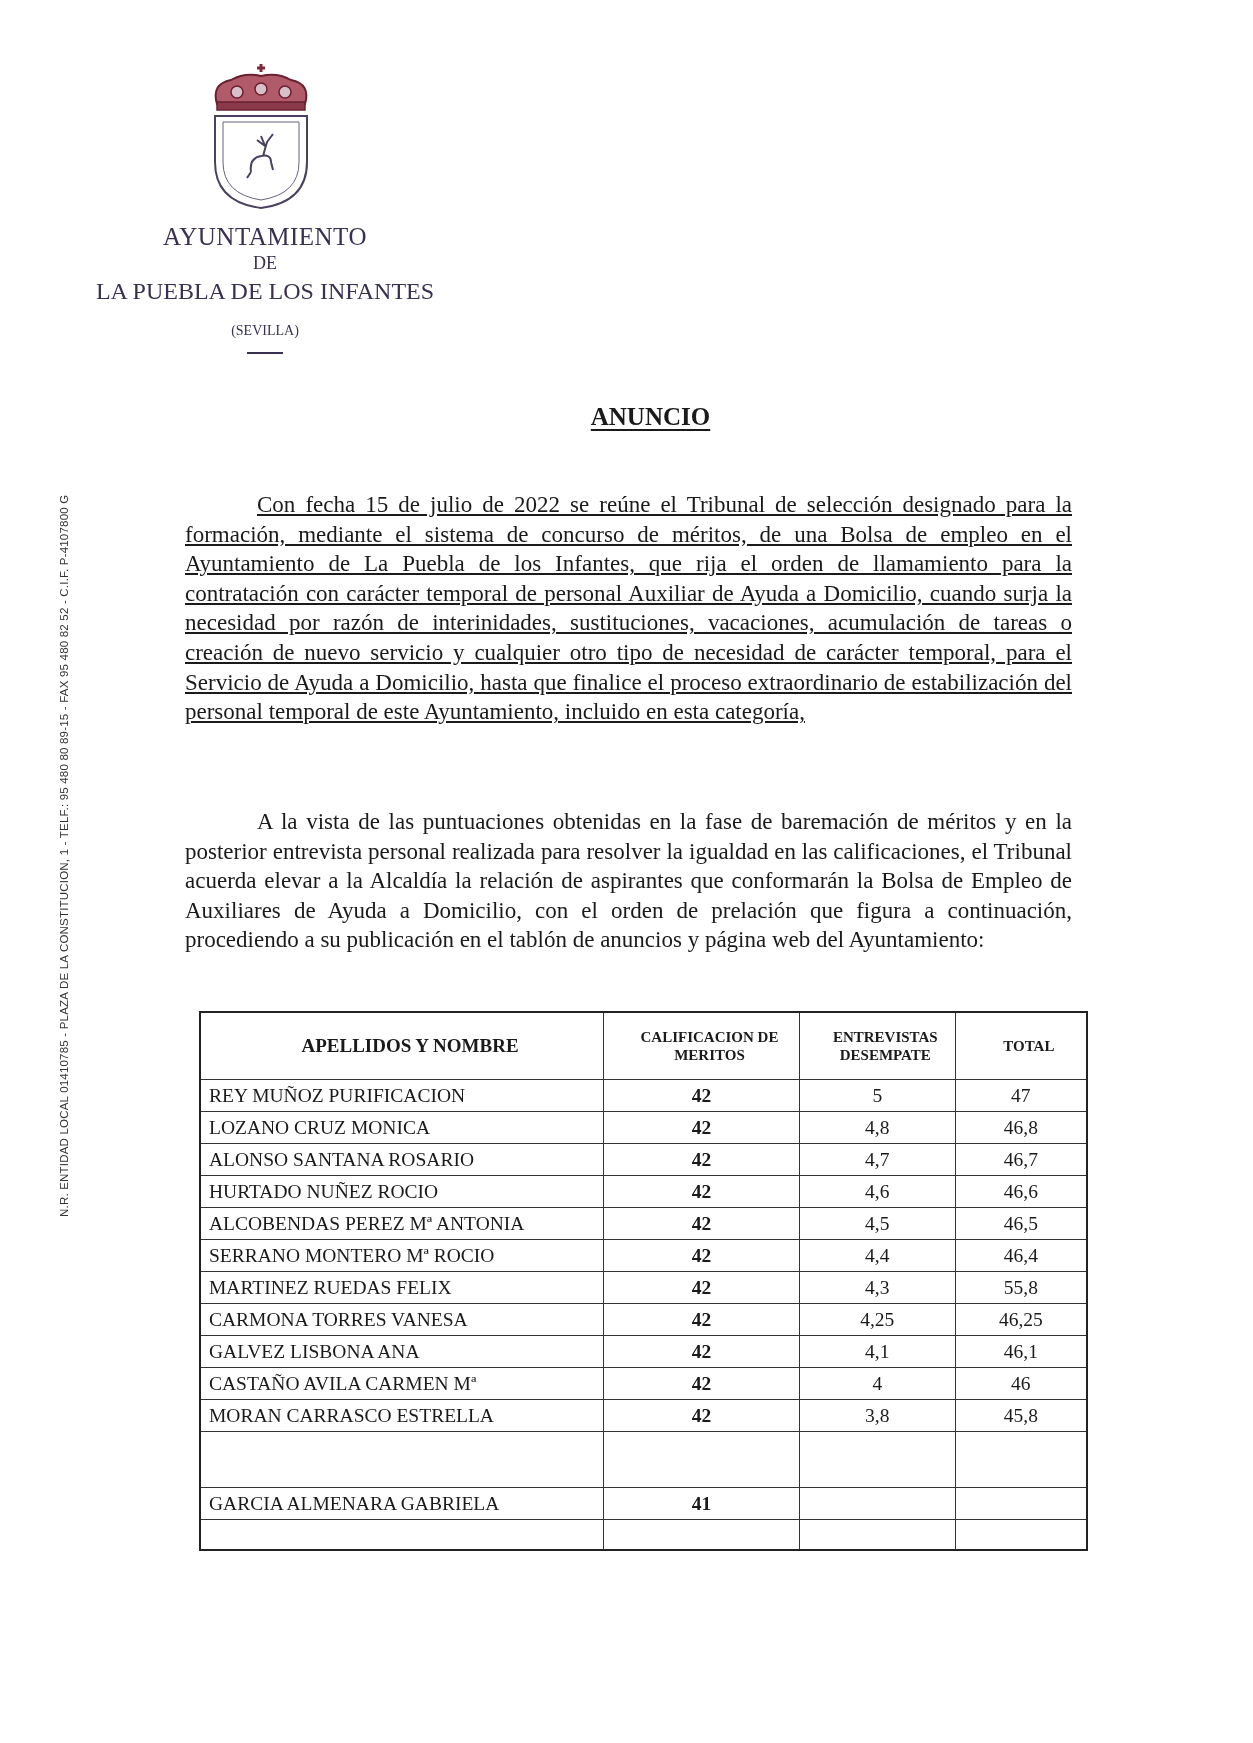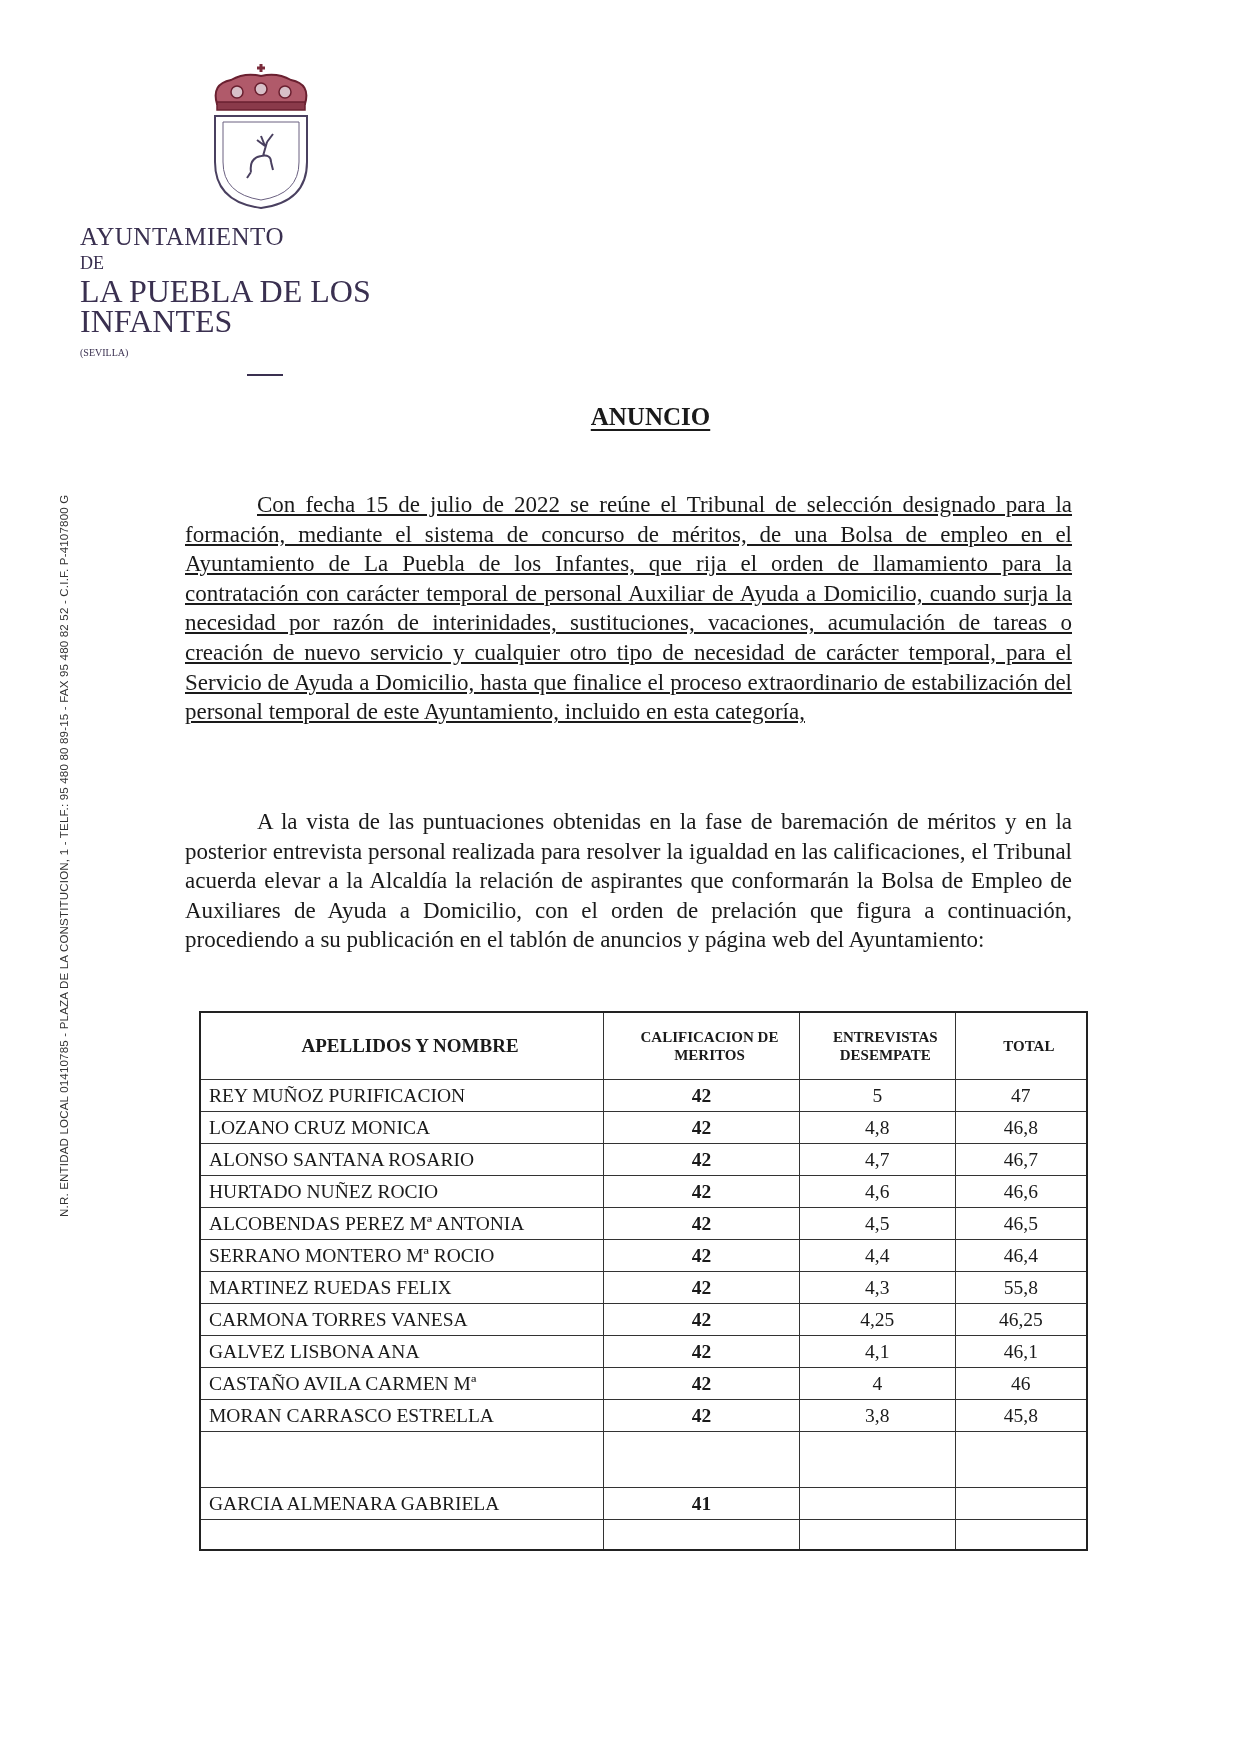--- a/index.html
+++ b/index.html
@@ -1,24 +1,24 @@
 <!DOCTYPE html>
 <html><head>
 <meta charset="utf-8">
 <style>
   html, body { margin: 0; padding: 0; background: #ffffff; }
   body { width: 1253px; height: 1743px; position: relative; overflow: hidden; font-family: "Liberation Serif", "DejaVu Serif", serif; color: #1a1a1a; }
 
   .crest { position: absolute; left: 205px; top: 62px; width: 112px; height: 150px; }
 
-  .org { position: absolute; left: 80px; top: 222px; width: 370px; text-align: left; color: #3a3050; }
+  .org { position: absolute; left: 80px; top: 222px; width: 370px; text-align: center; color: #3a3050; }
   .org .l1 { font-size: 25px; letter-spacing: 0.5px; line-height: 30px; }
   .org .l2 { font-size: 18px; line-height: 22px; margin-top: 0; }
-  .org .l3 { font-size: 32px; line-height: 30px; margin-top: 2px; }
-  .org .l4 { font-size: 10px; line-height: 22px; margin-top: 6px; }
+  .org .l3 { font-size: 24px; line-height: 30px; margin-top: 2px; }
+  .org .l4 { font-size: 14px; line-height: 22px; margin-top: 14px; }
   .org .dash { width: 36px; height: 2px; background: #3a3050; margin: 10px auto 0; }
 
   .side { position: absolute; left: 58px; top: 1217px; transform-origin: 0 0; transform: rotate(-90deg); white-space: nowrap; font-family: "Liberation Sans", "DejaVu Sans", sans-serif; font-size: 11.5px; color: #333; letter-spacing: 0.2px; }
 
   .title { position: absolute; left: 0; width: 1253px; top: 403px; text-align: center; font-size: 25px; font-weight: bold; margin-left: 24px; }
   .title span { text-decoration: underline; text-decoration-thickness: 2px; text-underline-offset: 4px; }
 
   .para { position: absolute; left: 185px; width: 887px; font-size: 23px; line-height: 29.6px; text-align: justify; }
   .para .ind { display: inline-block; width: 72px; }
   .p1 { top: 490px; text-decoration: underline; }

